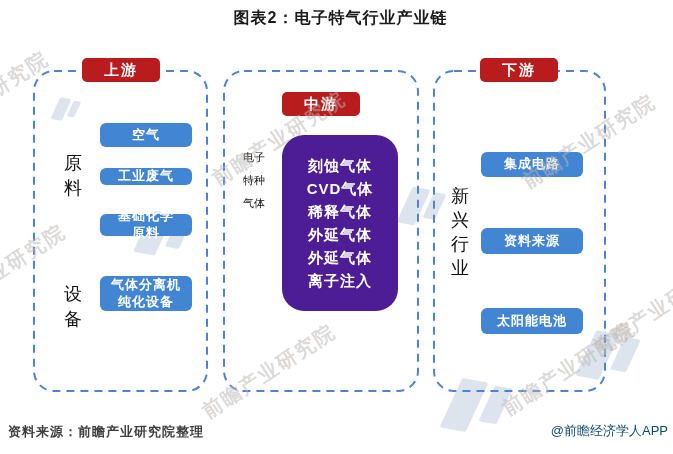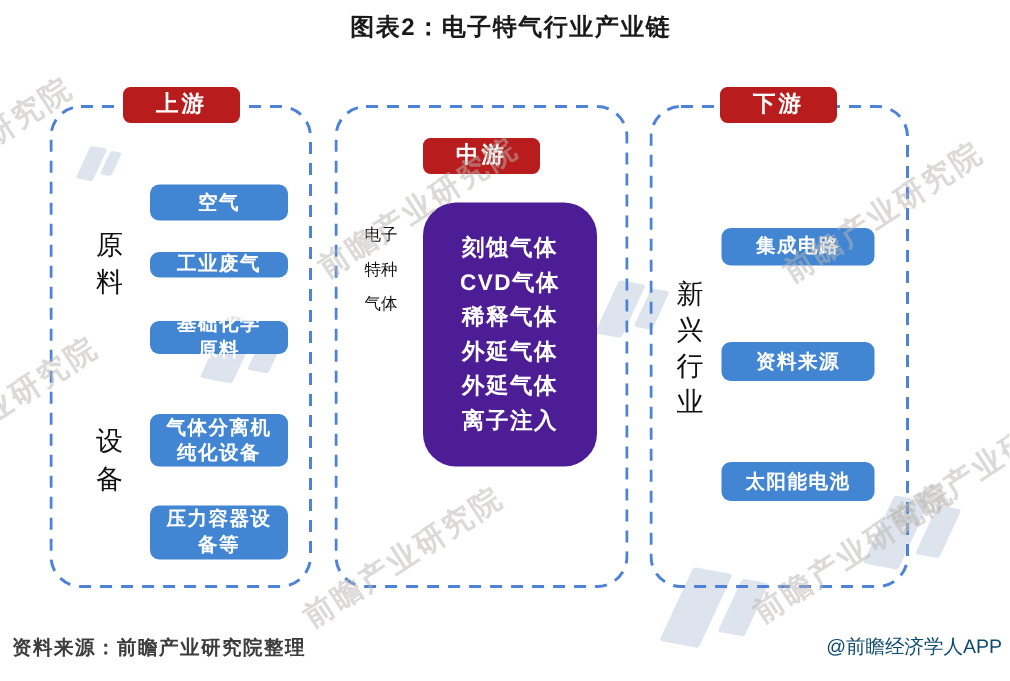--- a/index.html
+++ b/index.html
@@ -119,22 +119,20 @@
   <div class="tab" id="tab-down">下游</div>
 
   <div class="vlabel" id="lbl-raw">原料</div>
   <div class="vlabel" id="lbl-equip">设备</div>
   <div class="node up-node" id="n-air">空气</div>
   <div class="node up-node" id="n-waste">工业废气</div>
   <div class="node up-node" id="n-chem">基础化学
 原料</div>
   <div class="node up-node" id="n-sep">气体分离机
 纯化设备</div>
-  <div class="node up-node" id="n-vessel">压力容器设
-备等</div>
 
   <div class="vlabel" id="lbl-gas">电子特种气体</div>
   <div id="gas-box">
     <div class="gas-line">刻蚀气体</div>
     <div class="gas-line">CVD气体</div>
     <div class="gas-line">稀释气体</div>
     <div class="gas-line">外延气体</div>
     <div class="gas-line">外延气体</div>
     <div class="gas-line">离子注入</div>
   </div>

